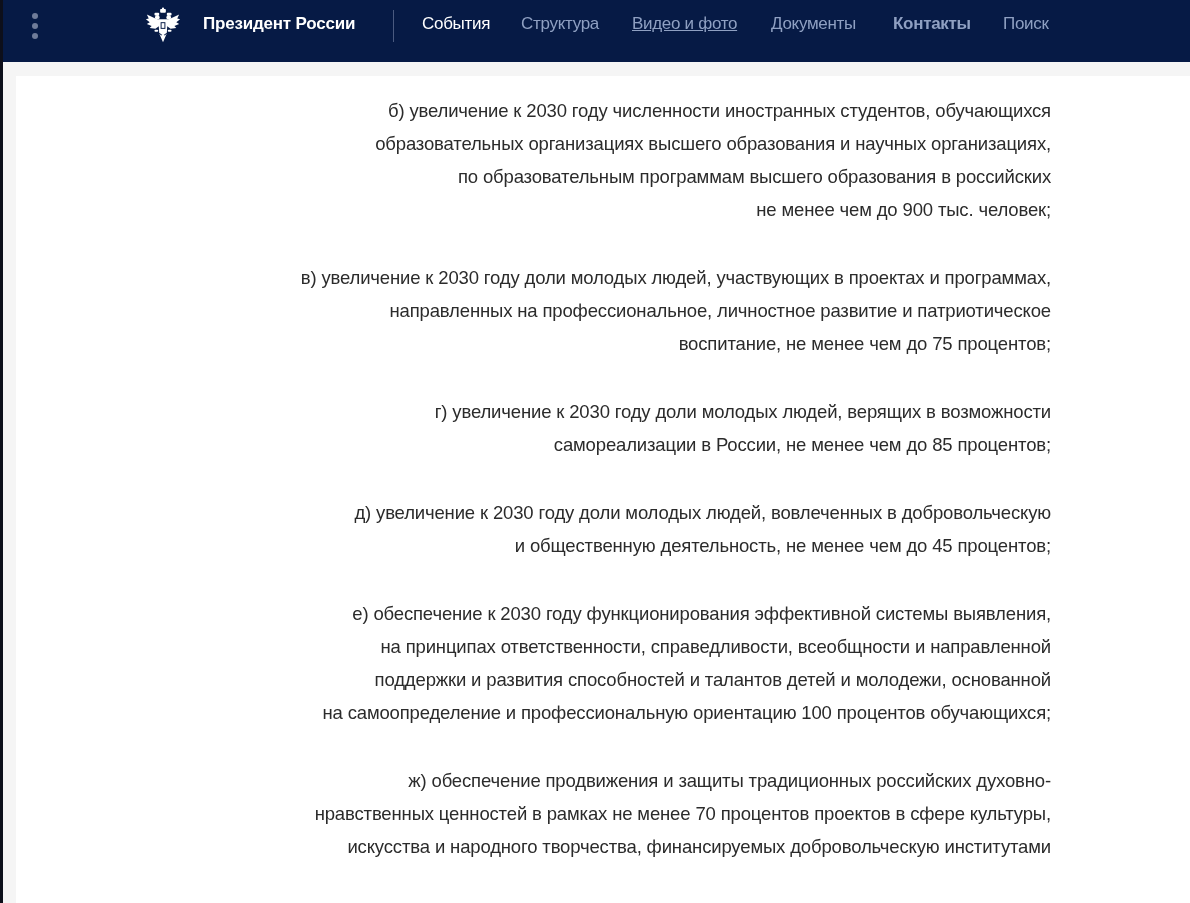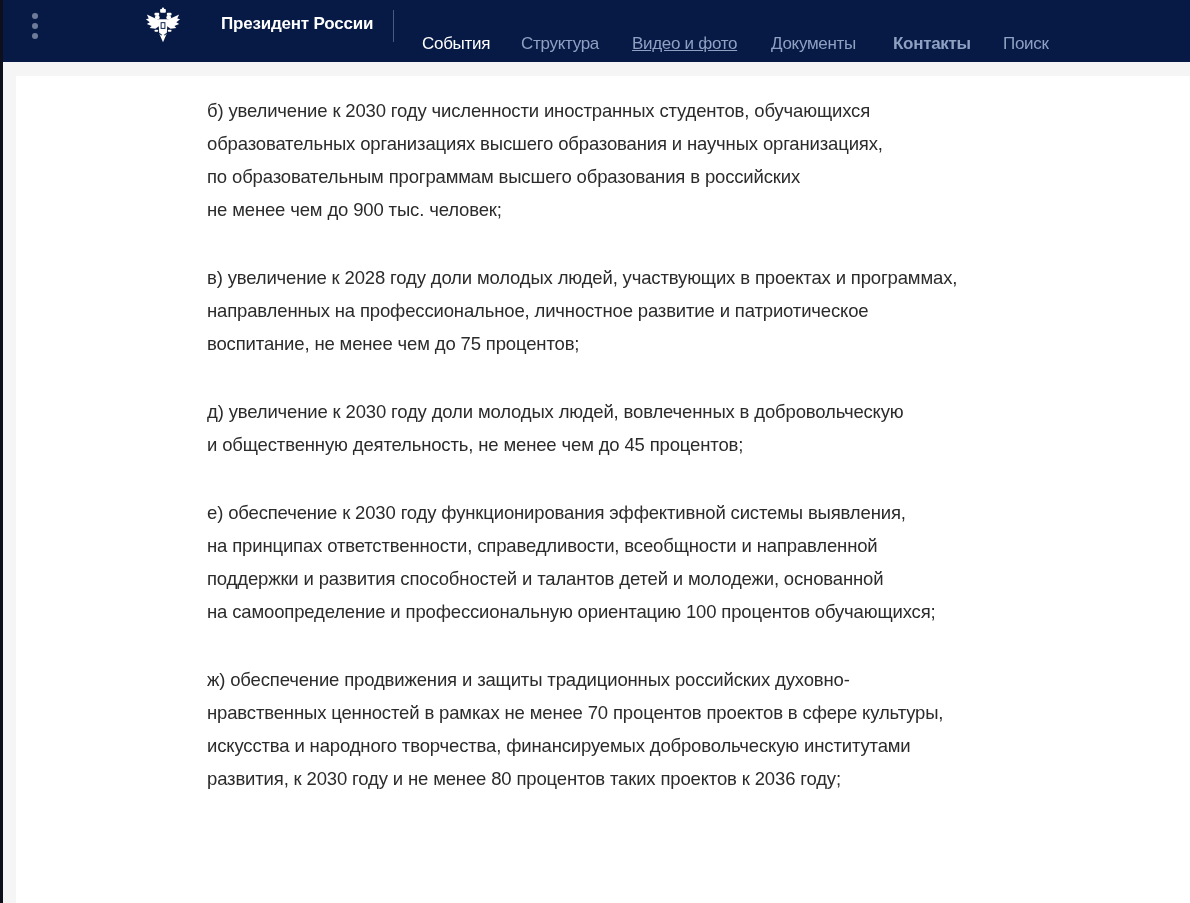--- a/index.html
+++ b/index.html
@@ -48,37 +48,35 @@
       width: 38px; height: 38px;
     }
     .brand {
       position: absolute;
       left: 203px; top: 14px;
       font-size: 17px;
       font-weight: bold;
       color: #ffffff;
       white-space: nowrap;
       letter-spacing: -0.2px;
-      margin-left: 18px;
     }
     .nav-divider {
       position: absolute;
       left: 393px; top: 10px;
       width: 1px; height: 32px;
       background: #4a5a7f;
     }
     .nav {
       position: absolute;
       top: 14px;
       font-size: 17px;
       white-space: nowrap;
       color: #8fa0c2;
       cursor: pointer;
       letter-spacing: -0.3px;
-      margin-top: 20px;
     }
     .nav.active { color: #ffffff; }
     .nav-0 { left: 422px; }
     .nav-1 { left: 521px; }
     .nav-2 { left: 632px; text-decoration: underline; }
     .nav-3 { left: 771px; }
     .nav-4 { left: 893px; font-weight: bold; }
     .nav-5 { left: 1003px; }
 
     .card {
@@ -90,21 +88,22 @@
     }
     .content {
       position: absolute;
       left: 191px; top: 94px;
       width: 860px;
       color: #2b2b2b;
       font-size: 18.5px;
       line-height: 33px;
     }
     .para {
-      margin: 0 0 35px 16px;
+      margin: 0 0 35px 10px;
+      text-align: right;
     }
     .line {
       display: block;
       white-space: nowrap;
       letter-spacing: -0.15px;
     }
   </style>
 </head>
 <body>
 
@@ -157,33 +156,36 @@
 <div class="card"></div>
 
 <main class="content">
   <p class="para">
     <span class="line">б) увеличение к 2030 году численности иностранных студентов, обучающихся</span>
     <span class="line">образовательных организациях высшего образования и научных организациях,</span>
     <span class="line">по образовательным программам высшего образования в российских</span>
     <span class="line">не менее чем до 900 тыс. человек;</span>
   </p>
   <p class="para">
-    <span class="line">в) увеличение к 2028 году доли молодых людей, участвующих в проектах и программах,</span>
+    <span class="line">в) увеличение к 2030 году доли молодых людей, участвующих в проектах и программах,</span>
     <span class="line">направленных на профессиональное, личностное развитие и патриотическое</span>
     <span class="line">воспитание, не менее чем до 75 процентов;</span>
+  </p>
+  <p class="para">
+    <span class="line">г) увеличение к 2030 году доли молодых людей, верящих в возможности</span>
+    <span class="line">самореализации в России, не менее чем до 85 процентов;</span>
   </p>
   <p class="para">
     <span class="line">д) увеличение к 2030 году доли молодых людей, вовлеченных в добровольческую</span>
     <span class="line">и общественную деятельность, не менее чем до 45 процентов;</span>
   </p>
   <p class="para">
     <span class="line">е) обеспечение к 2030 году функционирования эффективной системы выявления,</span>
     <span class="line">на принципах ответственности, справедливости, всеобщности и направленной</span>
     <span class="line">поддержки и развития способностей и талантов детей и молодежи, основанной</span>
     <span class="line">на самоопределение и профессиональную ориентацию 100 процентов обучающихся;</span>
   </p>
   <p class="para">
     <span class="line">ж) обеспечение продвижения и защиты традиционных российских духовно-</span>
     <span class="line">нравственных ценностей в рамках не менее 70 процентов проектов в сфере культуры,</span>
     <span class="line">искусства и народного творчества, финансируемых добровольческую институтами</span>
-    <span class="line">развития, к 2030 году и не менее 80 процентов таких проектов к 2036 году;</span>
   </p>
 </main>
 
 </body></html>

